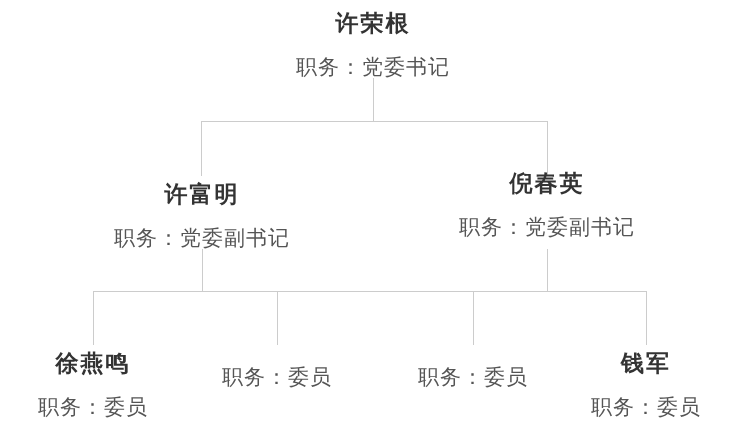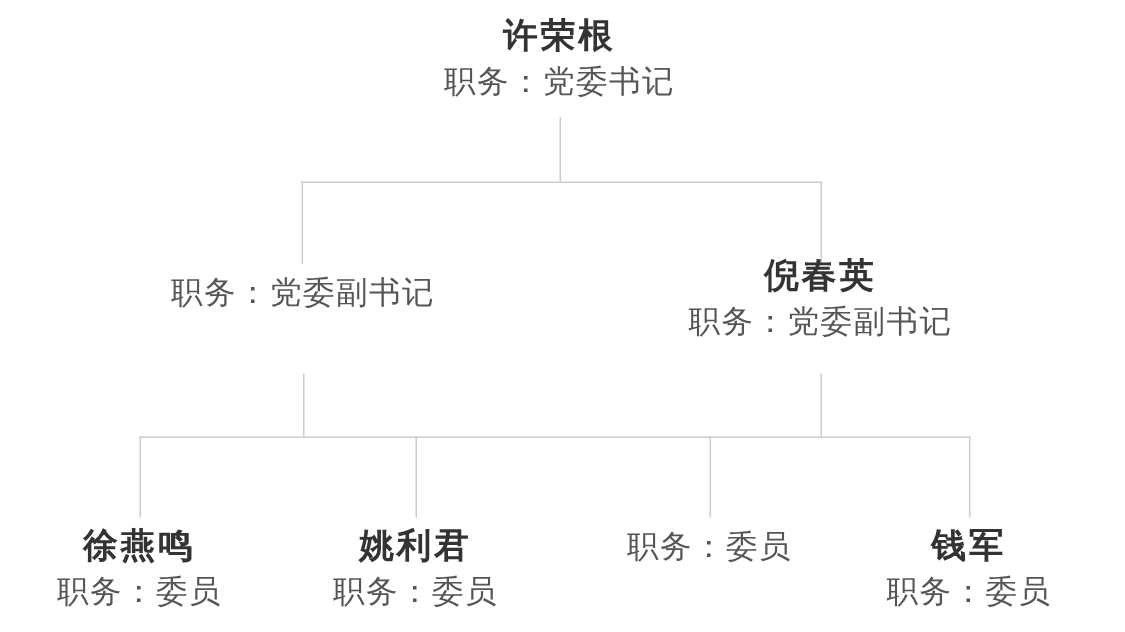--- a/index.html
+++ b/index.html
@@ -38,21 +38,21 @@
     letter-spacing: 2px;
     line-height: 30px;
     white-space: nowrap;
   }
   .node .role {
     font-size: 21px;
     font-weight: 400;
     color: #555555;
     letter-spacing: 1px;
     line-height: 26px;
-    margin-top: 4px;
+    margin-top: 16px;
     white-space: nowrap;
   }
 
   
   .n-root    { left: 263px; top: 8px; }
   .n-l2-left { left: 92px;  top: 179px; }
   .n-l2-right{ left: 437px; top: 168px; }
   .n-l3-1    { left: -17px; top: 348px; }
   .n-l3-2    { left: 167px; top: 348px; }
   .n-l3-3    { left: 363px; top: 348px; }
@@ -87,33 +87,33 @@
   <div class="line v c-l3-drop-2"></div>
   <div class="line v c-l3-drop-3"></div>
   <div class="line v c-l3-drop-4"></div>
 
   <div class="node n-root">
     <div class="name">许荣根</div>
     <div class="role">职务：党委书记</div>
   </div>
 
   <div class="node n-l2-left">
+    <div class="name">许富明</div>
     <div class="role">职务：党委副书记</div>
   </div>
   <div class="node n-l2-right">
     <div class="name">倪春英</div>
     <div class="role">职务：党委副书记</div>
   </div>
 
   <div class="node n-l3-1">
     <div class="name">徐燕鸣</div>
     <div class="role">职务：委员</div>
   </div>
   <div class="node n-l3-2">
-    <div class="name">姚利君</div>
     <div class="role">职务：委员</div>
   </div>
   <div class="node n-l3-3">
     <div class="role">职务：委员</div>
   </div>
   <div class="node n-l3-4">
     <div class="name">钱军</div>
     <div class="role">职务：委员</div>
   </div>
 

